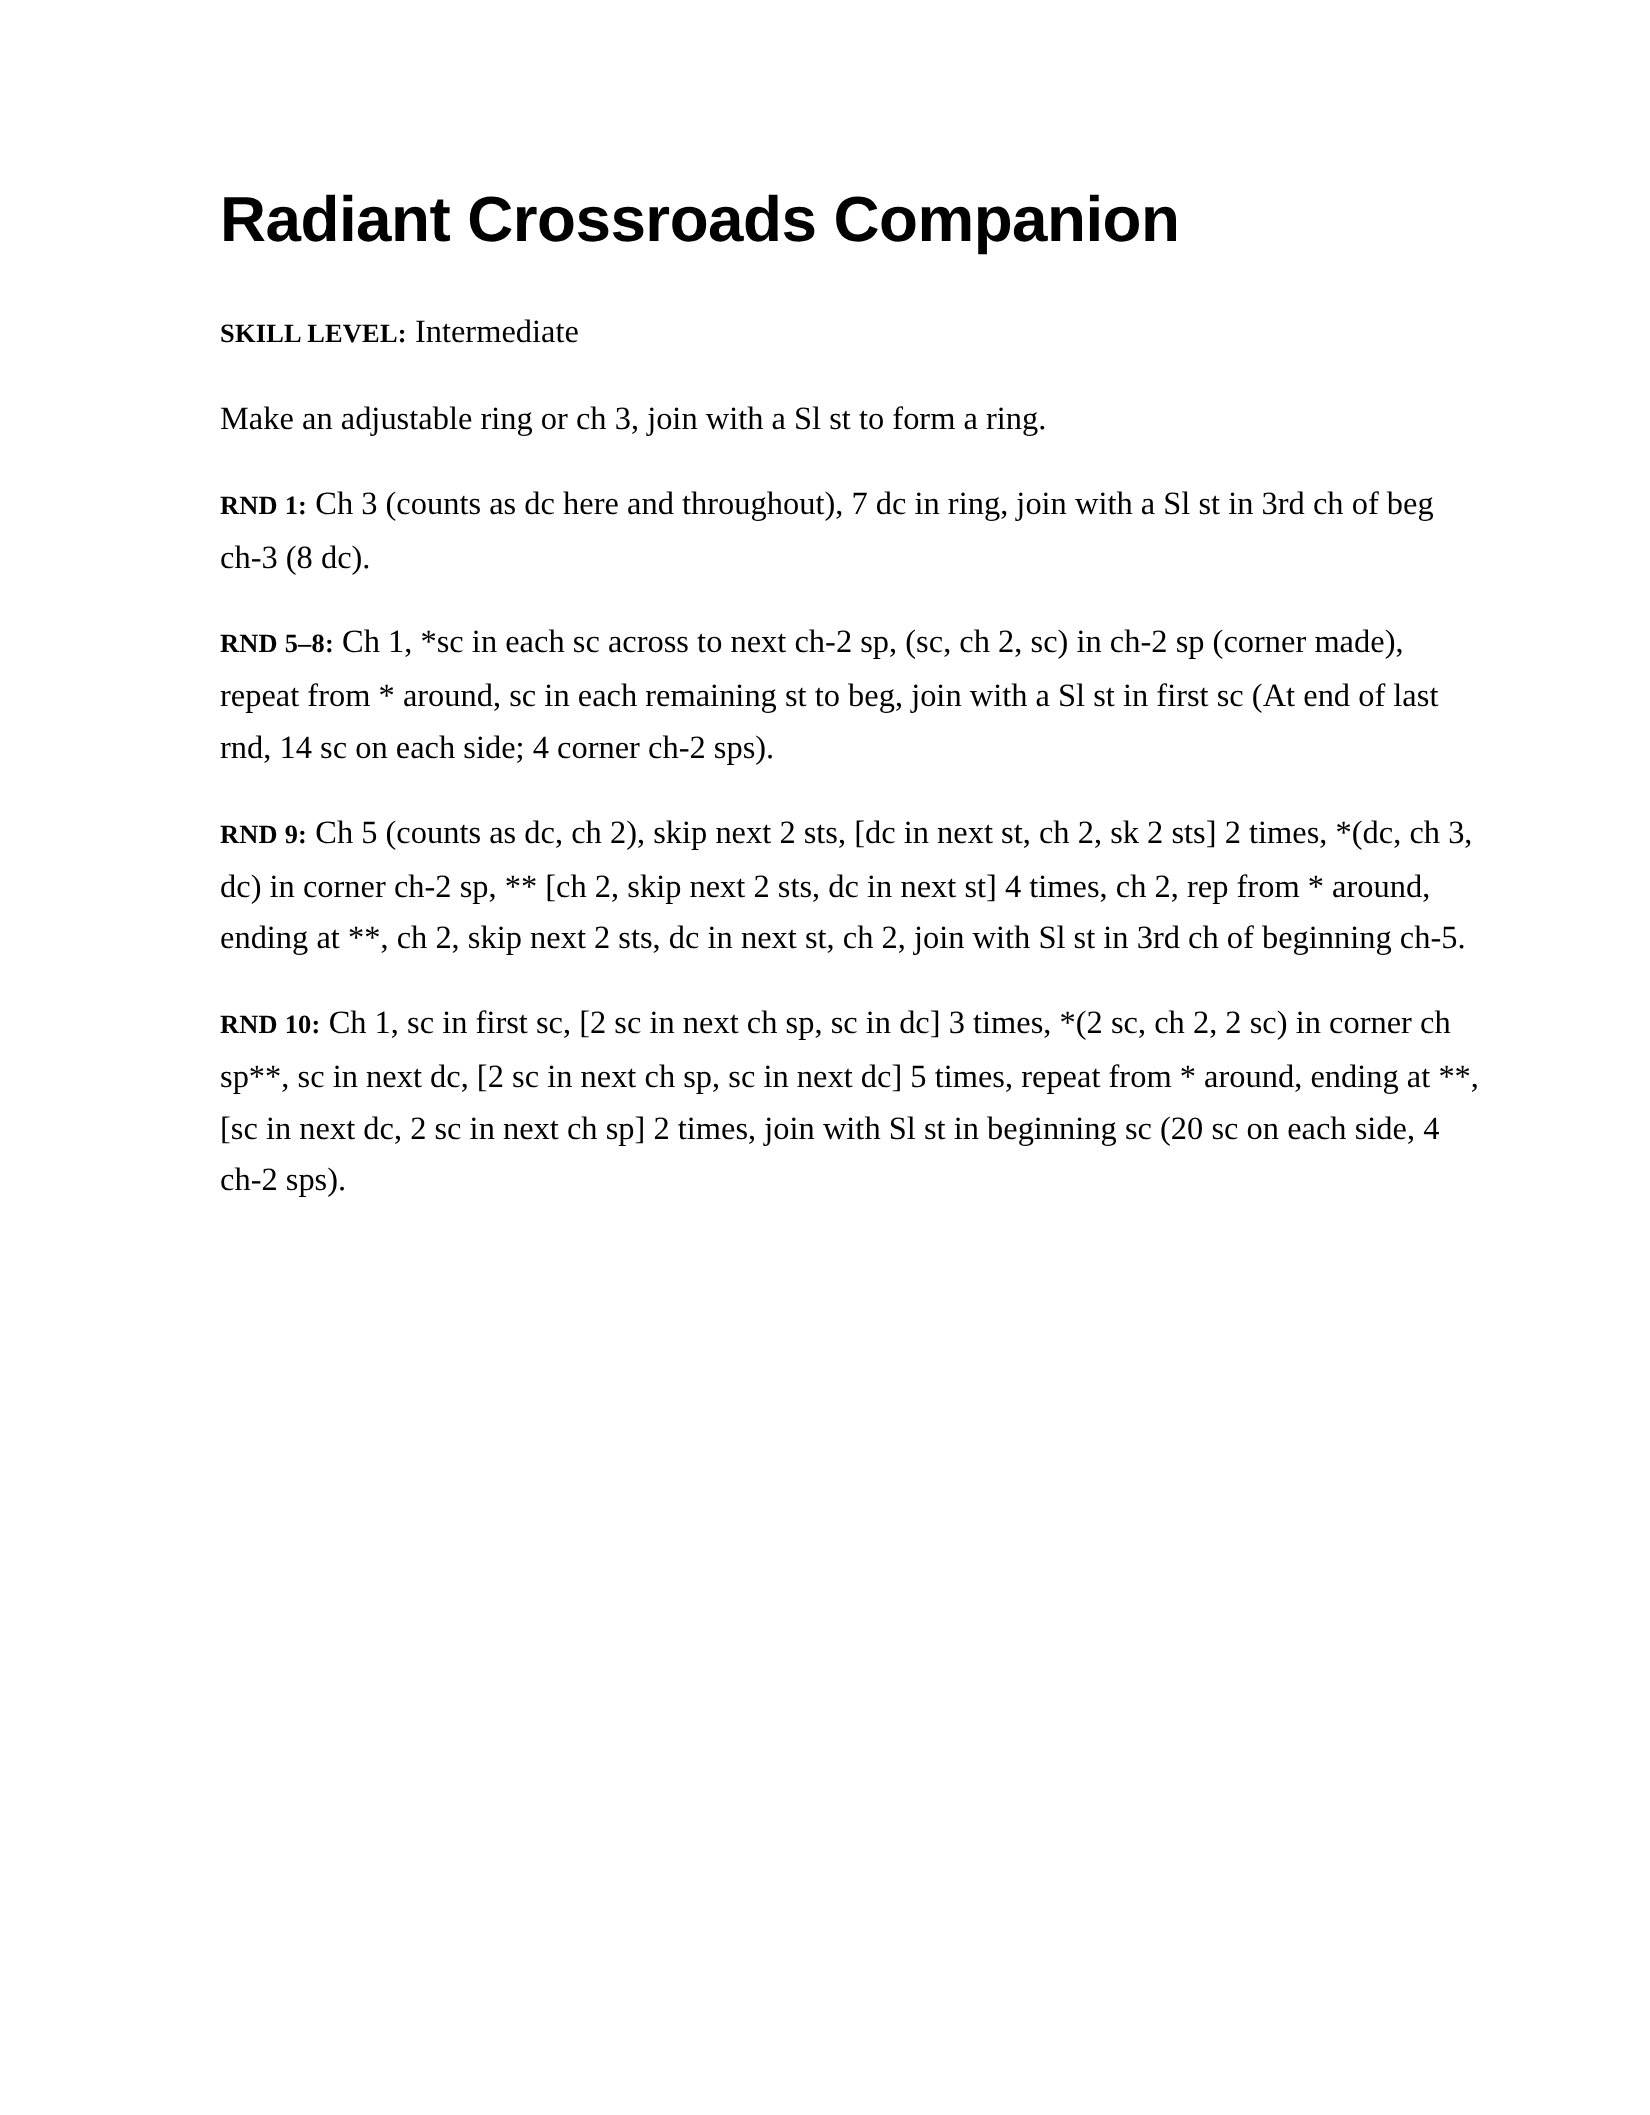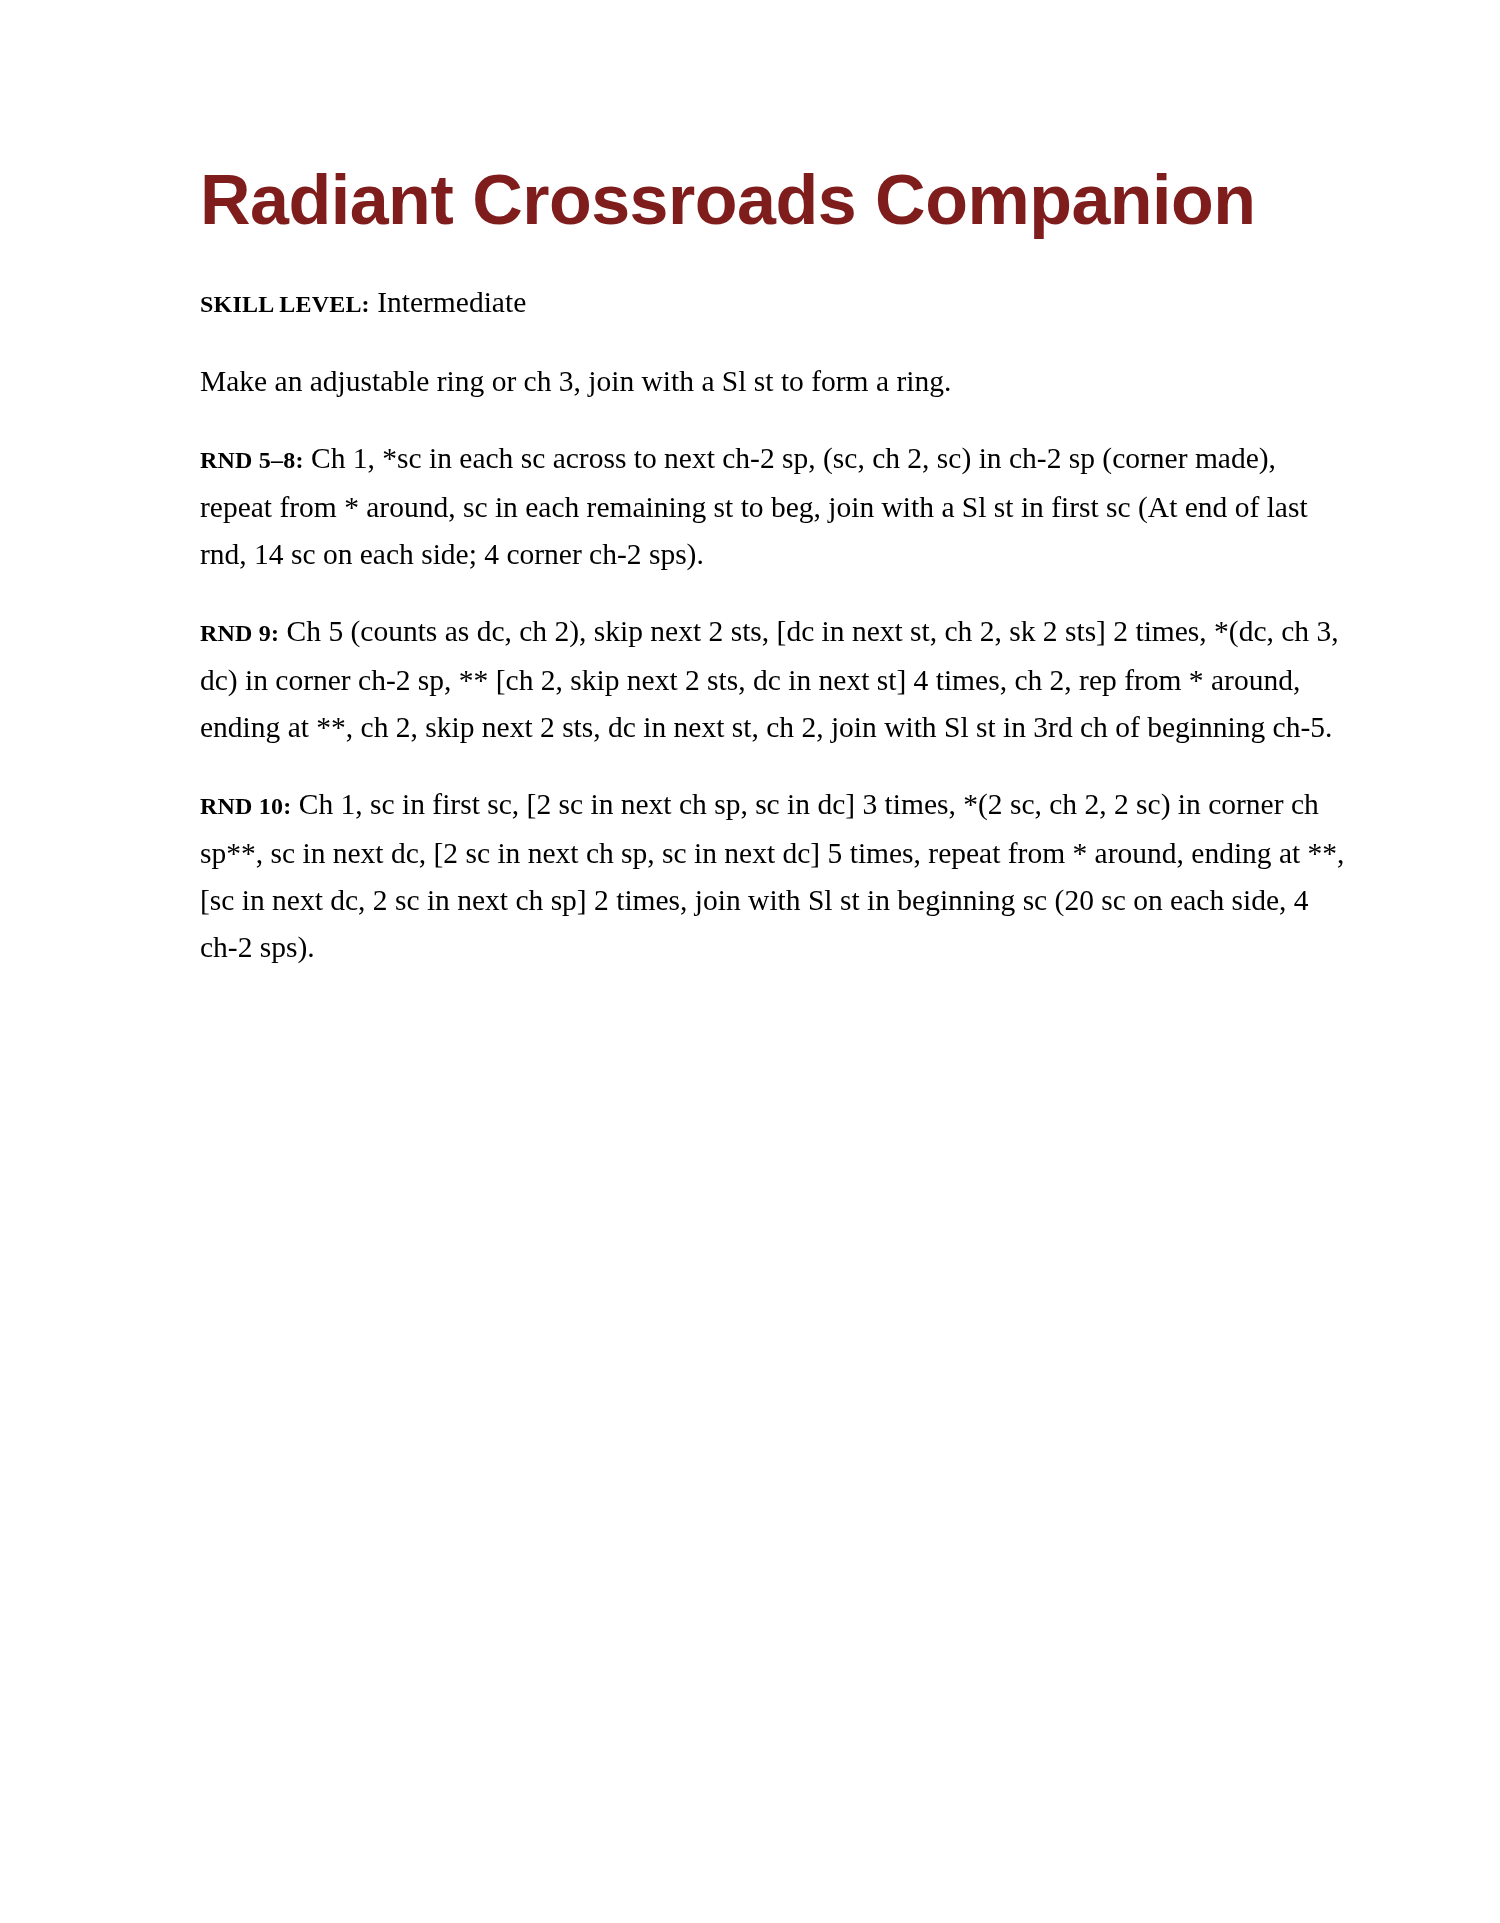--- a/index.html
+++ b/index.html
@@ -19,25 +19,25 @@
     background: #ffffff;
     color: #000000;
     padding: 166px 152px 100px 200px;
     font-family: "Liberation Serif", serif;
     font-size: 29.5px;
     line-height: 47px;
   }
   .doc-title {
     font-family: "Liberation Sans", sans-serif;
     font-weight: 700;
-    font-size: 70px;
+    font-size: 58px;
     line-height: 68px;
     letter-spacing: -0.5px;
     margin: 0 0 45px 0;
-    color: #7f1d1d;
+    color: #000000;
   }
   p.para {
     margin: 0 0 30px 0;
   }
   .sc-label {
     font-weight: 700;
     font-size: 24px;
     letter-spacing: 0.2px;
   }
 </style>
@@ -48,20 +48,24 @@
 
   <h1 class="doc-title">Radiant Crossroads Companion</h1>
 
   <p class="para">
     <span class="sc-label">SKILL LEVEL:</span>
     <span>Intermediate</span>
   </p>
 
   <p class="para">Make an adjustable ring or ch 3, join with a Sl st to form a ring.</p>
 
+  <p class="para">
+    <span class="sc-label">RND 1:</span>
+    <span>Ch 3 (counts as dc here and throughout), 7 dc in ring, join with a Sl st in 3rd ch of beg ch-3 (8 dc).</span>
+  </p>
 
 
 
 
   <p class="para">
     <span class="sc-label">RND 5–8:</span>
     <span>Ch 1, *sc in each sc across to next ch-2 sp, (sc, ch 2, sc) in ch-2 sp (corner made), repeat from * around, sc in each remaining st to beg, join with a Sl st in first sc (At end of last rnd, 14 sc on each side; 4 corner ch-2 sps).</span>
   </p>
 
   <p class="para">

